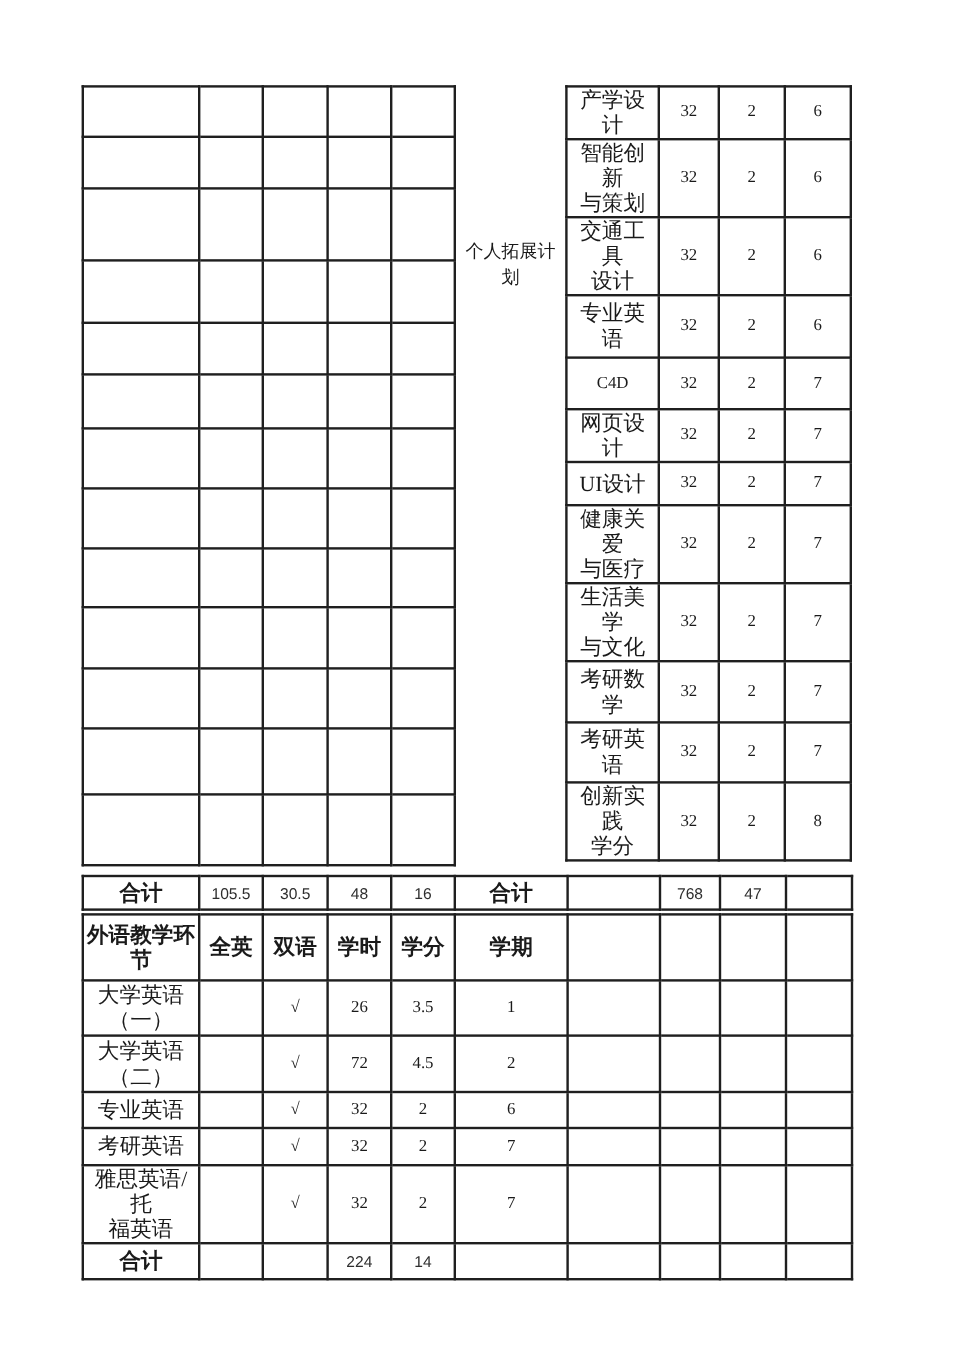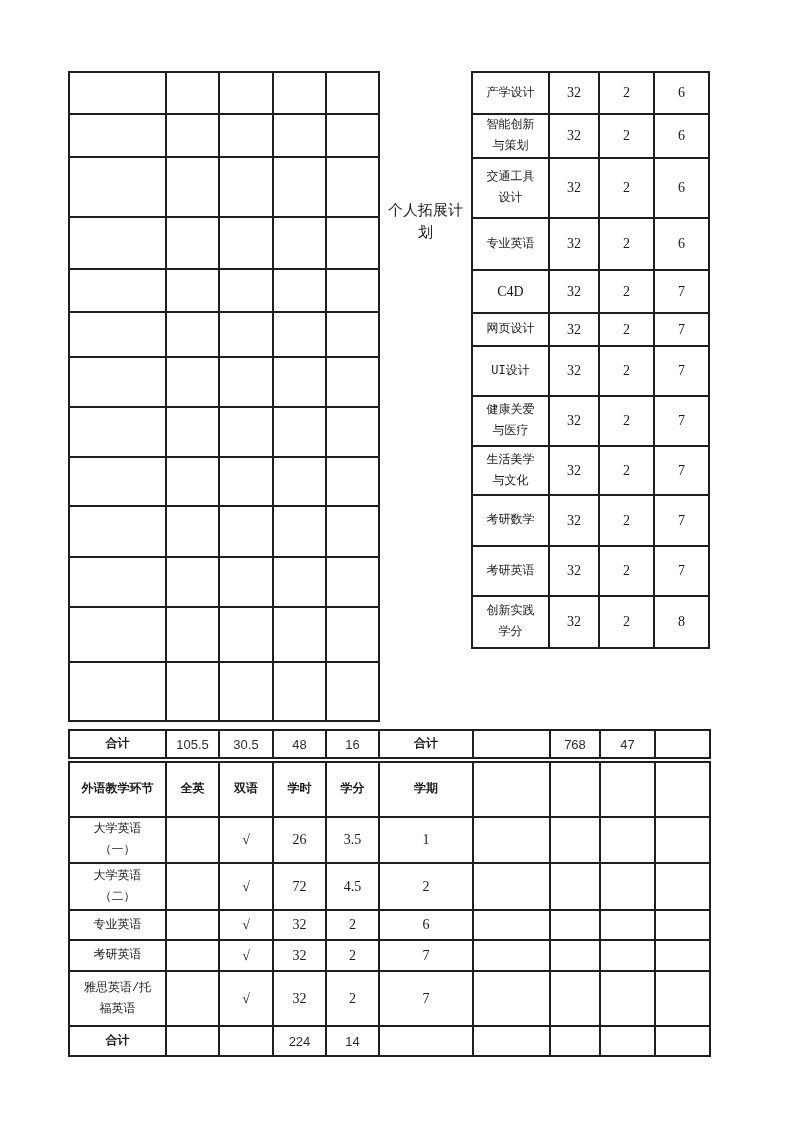--- a/index.html
+++ b/index.html
@@ -3,21 +3,21 @@
 <meta charset="utf-8">
 <style>
   html,body{margin:0;padding:0;background:#ffffff;}
   body{width:799px;height:1131px;position:relative;overflow:hidden;
        font-family:"Liberation Serif","DejaVu Serif",serif;color:#1a1a1a;}
   .sheet{position:absolute;left:68px;top:71px;width:642px;}
   .top-block{display:flex;align-items:flex-start;}
   table{border-collapse:collapse;table-layout:fixed;}
   td{border:2px solid #1f1f1f;text-align:center;vertical-align:middle;
      padding:0 2px;overflow:hidden;}
-  .cjk{font-size:12px;line-height:21px;white-space:pre-line;font-family:Liberation Mono, monospace;}
+  .cjk{font-size:18px;line-height:21px;white-space:pre-line;}
   .num{font-size:14px;margin-left:21px;}
   .sans{font-family:"Liberation Sans","DejaVu Sans",sans-serif;font-size:13px;color:#2e2e2e;}
   .b{font-weight:bold;}
   .lgrid{width:310px;}
   .rgrid{width:237px;}
   .mid-col{width:94px;box-sizing:border-box;padding-top:128px;
            font-size:15px;line-height:22px;text-align:center;white-space:pre-line;}
   .sum-table{width:641px;margin-top:7px;}
   .lang-table{width:641px;margin-top:2px;}
 </style>
@@ -173,21 +173,21 @@
           <td class="num">32</td>
           <td class="num">2</td>
           <td class="num">7</td>
         </tr>
         <tr style="height:33px">
           <td class="cjk">网页设计</td>
           <td class="num">32</td>
           <td class="num">2</td>
           <td class="num">7</td>
         </tr>
-        <tr style="height:50px">
+        <tr style="height:36px">
           <td class="cjk">UI设计</td>
           <td class="num">32</td>
           <td class="num">2</td>
           <td class="num">7</td>
         </tr>
         <tr style="height:50px">
           <td class="cjk">健康关爱
 与医疗</td>
           <td class="num">32</td>
           <td class="num">2</td>

